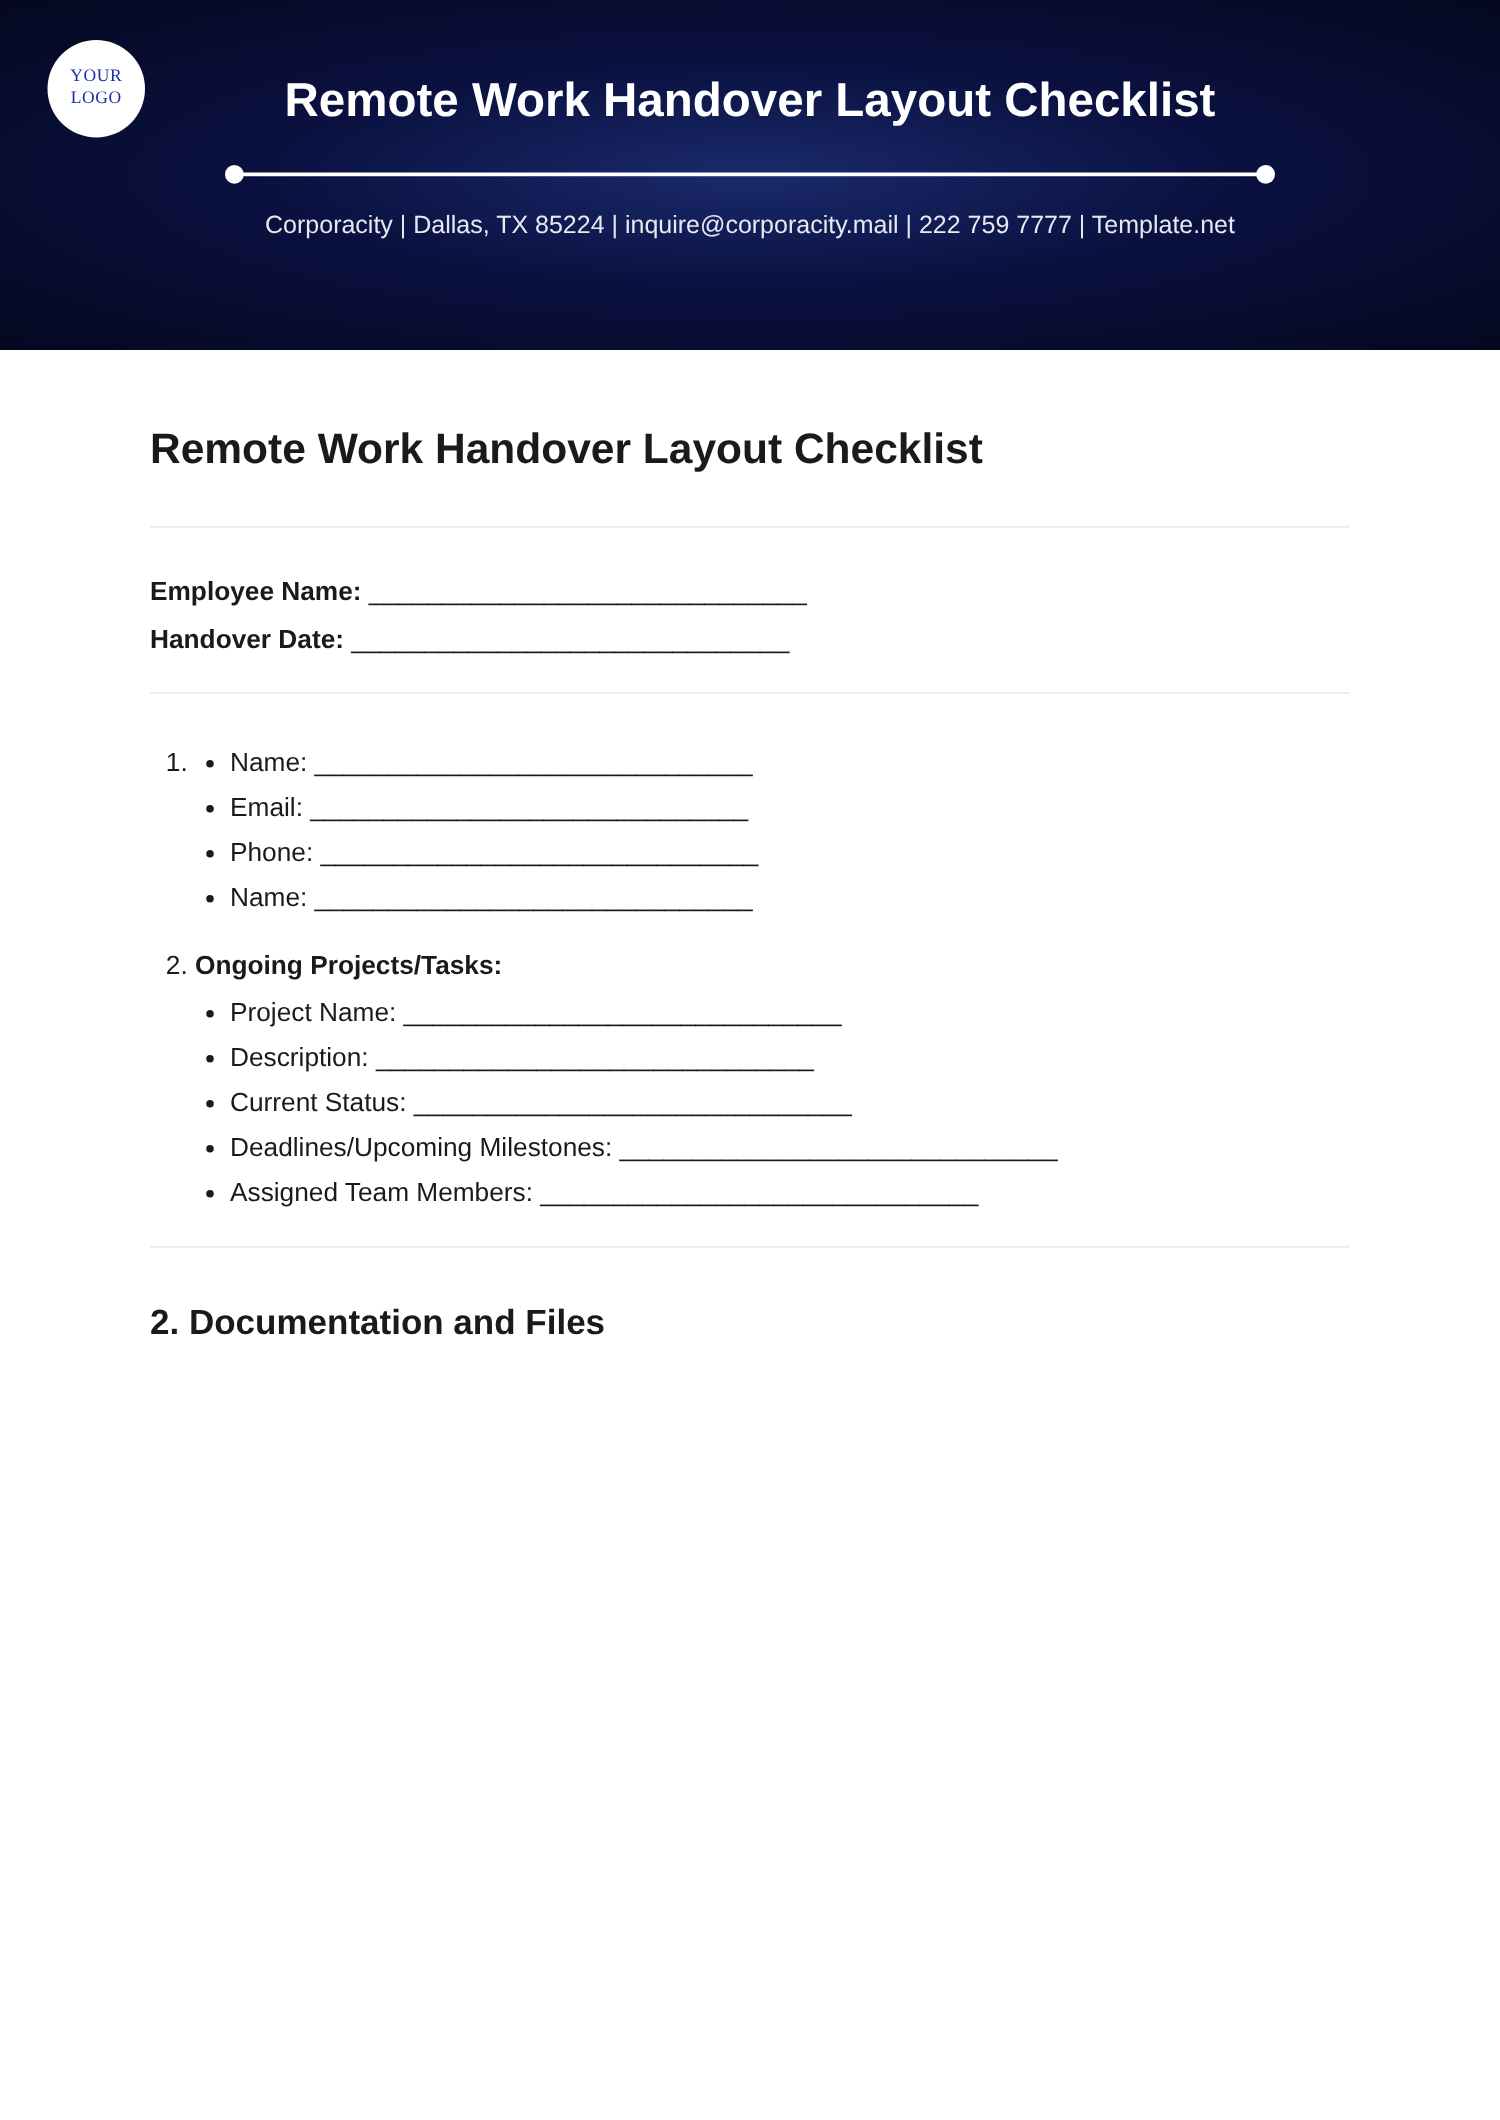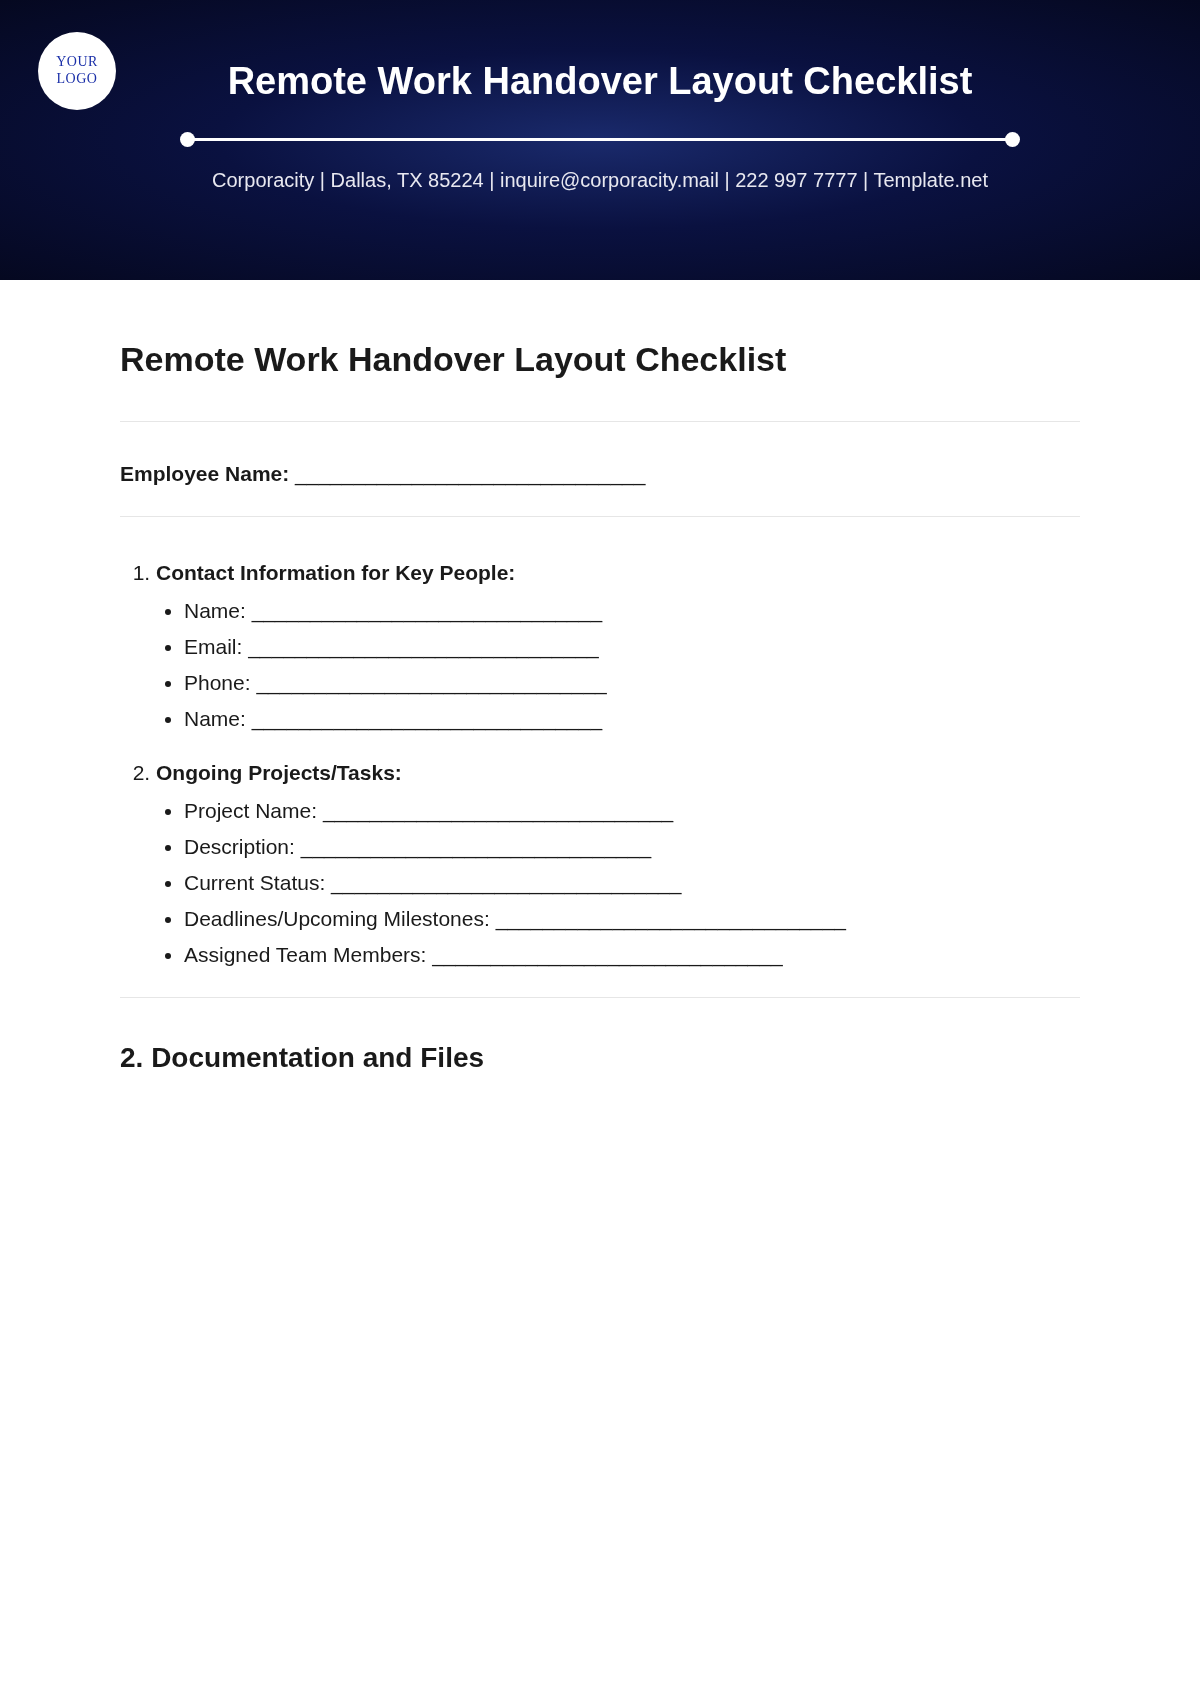--- a/index.html
+++ b/index.html
@@ -142,37 +142,37 @@
       <div>
         <span>YOUR</span><br>
         <span>LOGO</span>
       </div>
     </div>
     <h1 class="header-title">Remote Work Handover Layout Checklist</h1>
     <div class="divider-line">
       <span class="dot left"></span>
       <span class="dot right"></span>
     </div>
-    <div class="header-sub">Corporacity | Dallas, TX 85224 | inquire@corporacity.mail | 222 997 7777 | Template.net</div>
+    <div class="header-sub">Corporacity | Dallas, TX 85224 | inquire@corporacity.mail | 222 759 7777 | Template.net</div>
   </div>
 
   <div class="content">
     <h2 class="doc-title">Remote Work Handover Layout Checklist</h2>
     <hr class="hr">
 
     <div class="meta-fields">
       <div class="meta-row"><span>Employee Name:</span><span class="blank"> ______________________________</span></div>
+      <div class="meta-row"><span>Handover Date:</span><span class="blank"> ______________________________</span></div>
     </div>
 
     <hr class="hr2">
 
 
     <ol class="top-list">
       <li>
-        <span class="item-head">Contact Information for Key People:</span>
         <ul class="sub-list">
           <li><span>Name:</span><span class="blank"> ______________________________</span></li>
           <li><span>Email:</span><span class="blank"> ______________________________</span></li>
           <li><span>Phone:</span><span class="blank"> ______________________________</span></li>
           <li><span>Name:</span><span class="blank"> ______________________________</span></li>
         </ul>
       </li>
       <li>
         <span class="item-head">Ongoing Projects/Tasks:</span>
         <ul class="sub-list">

